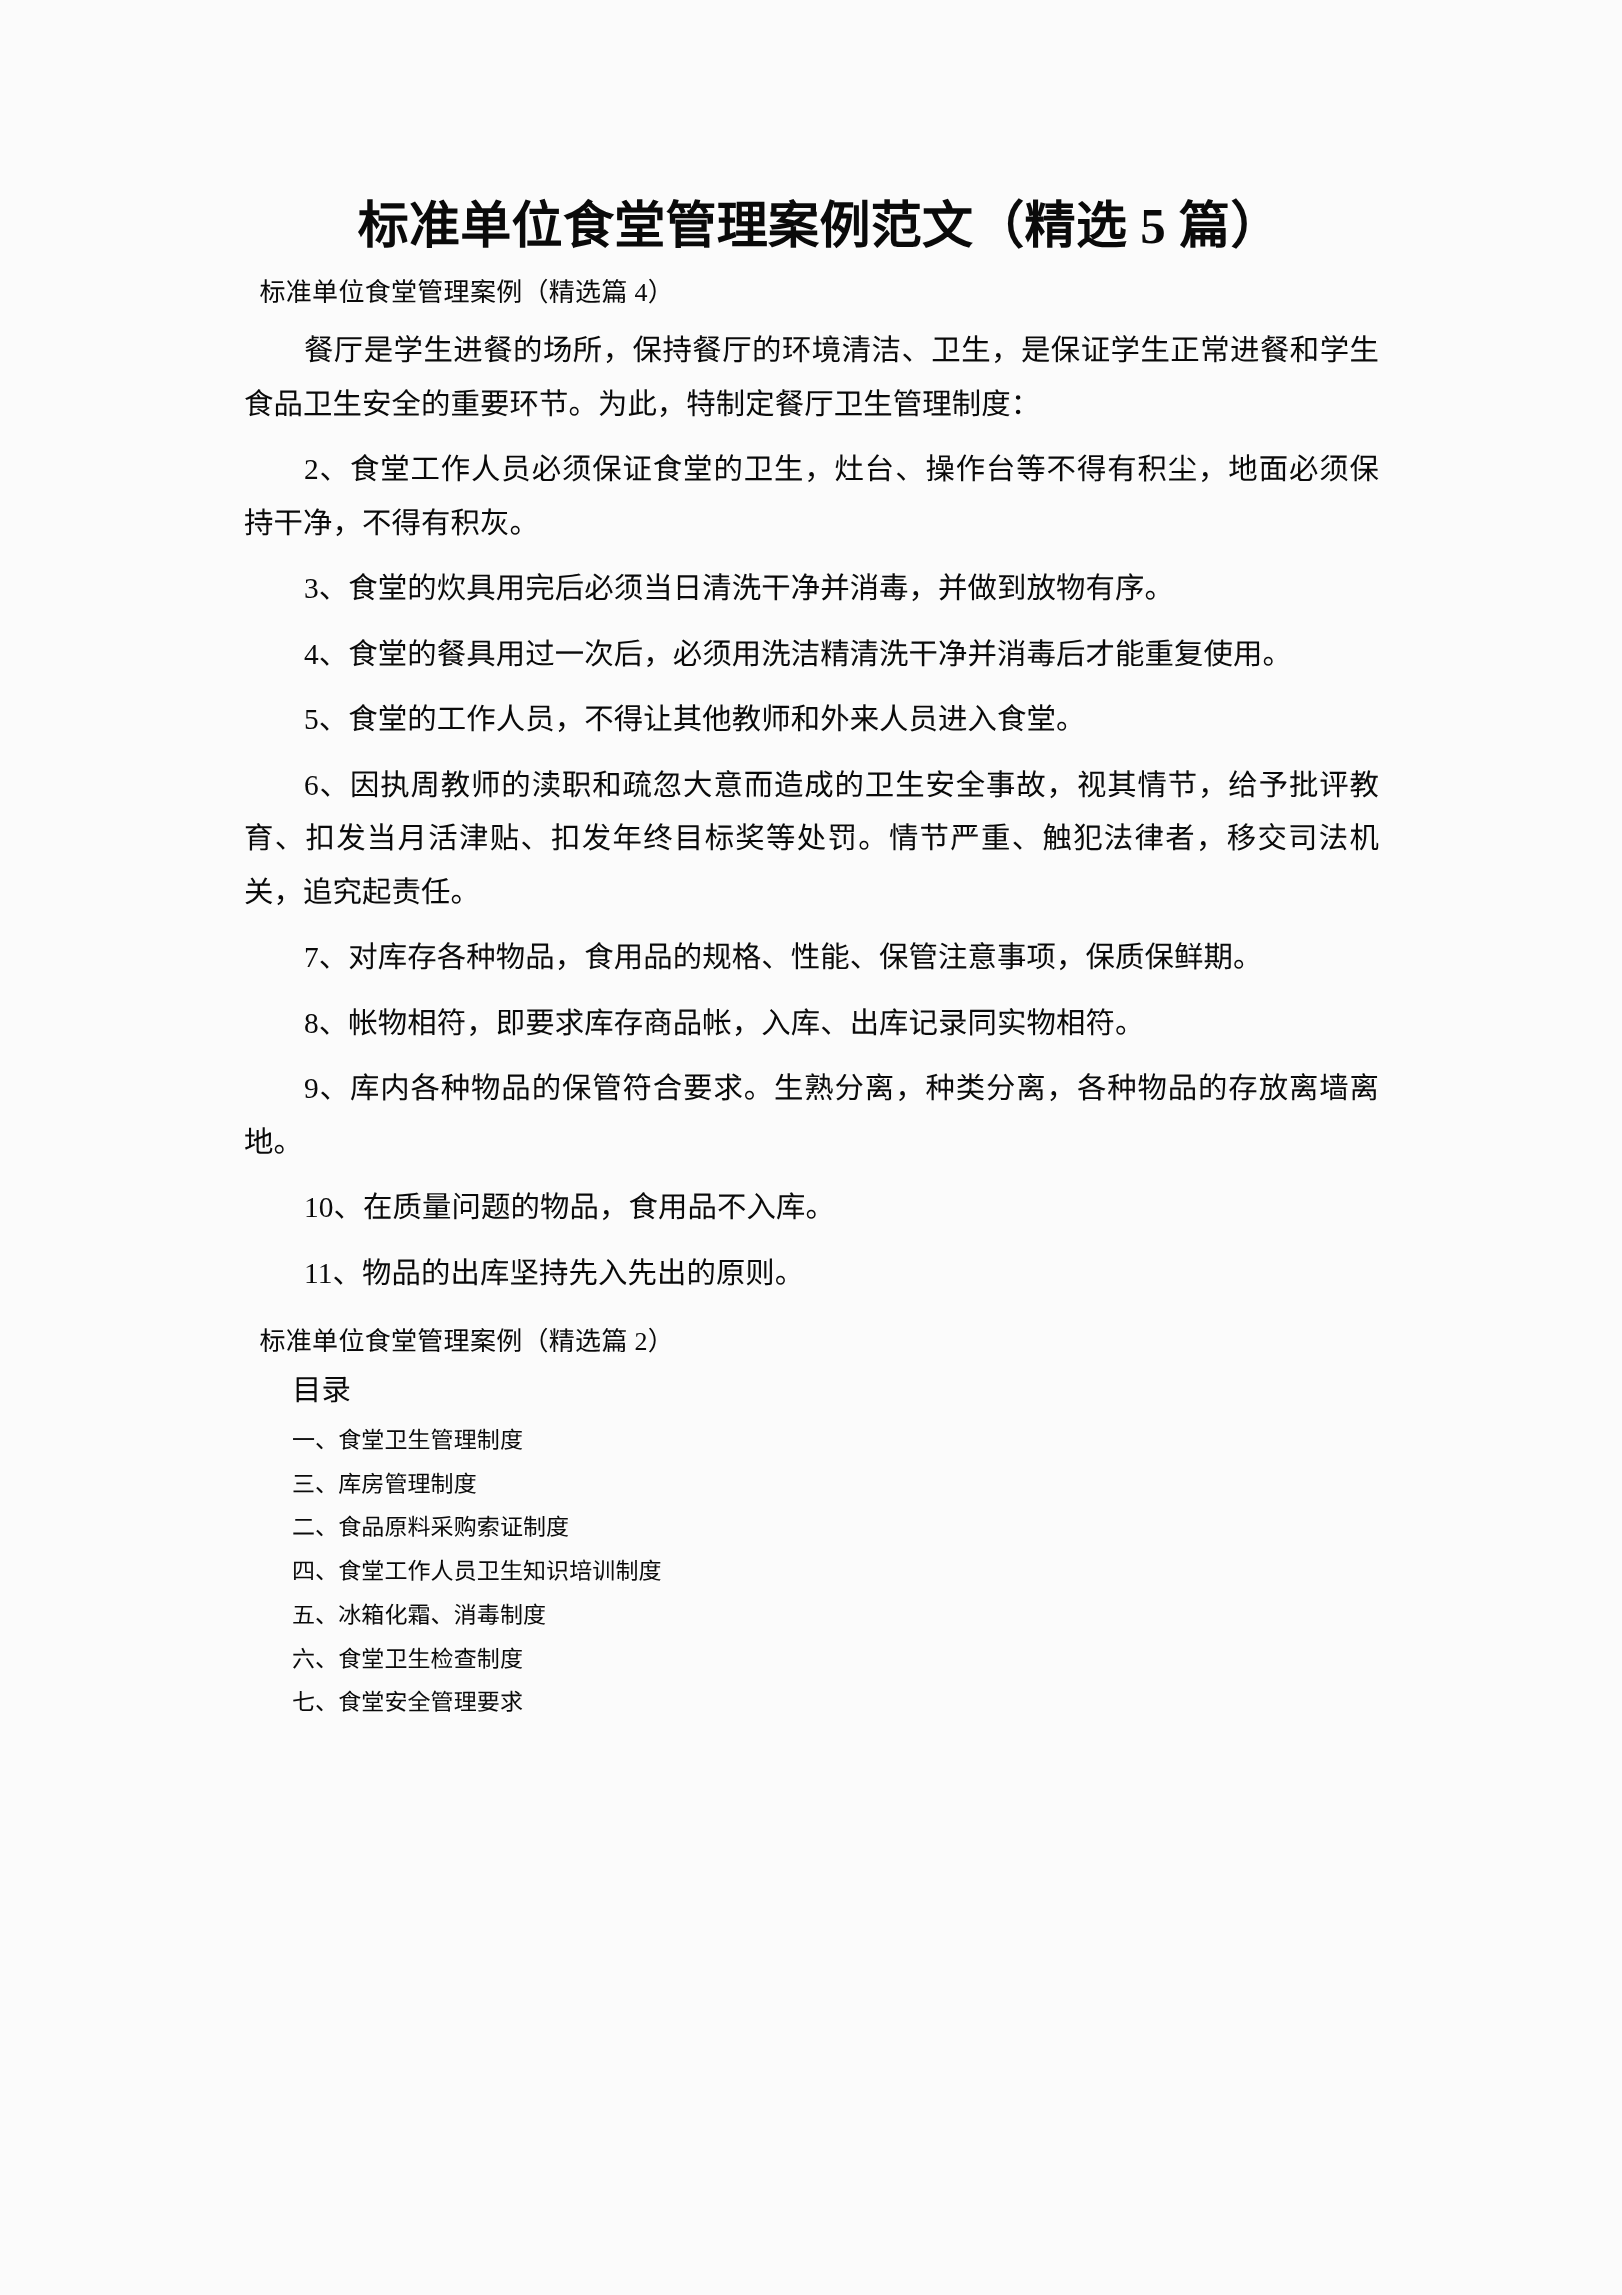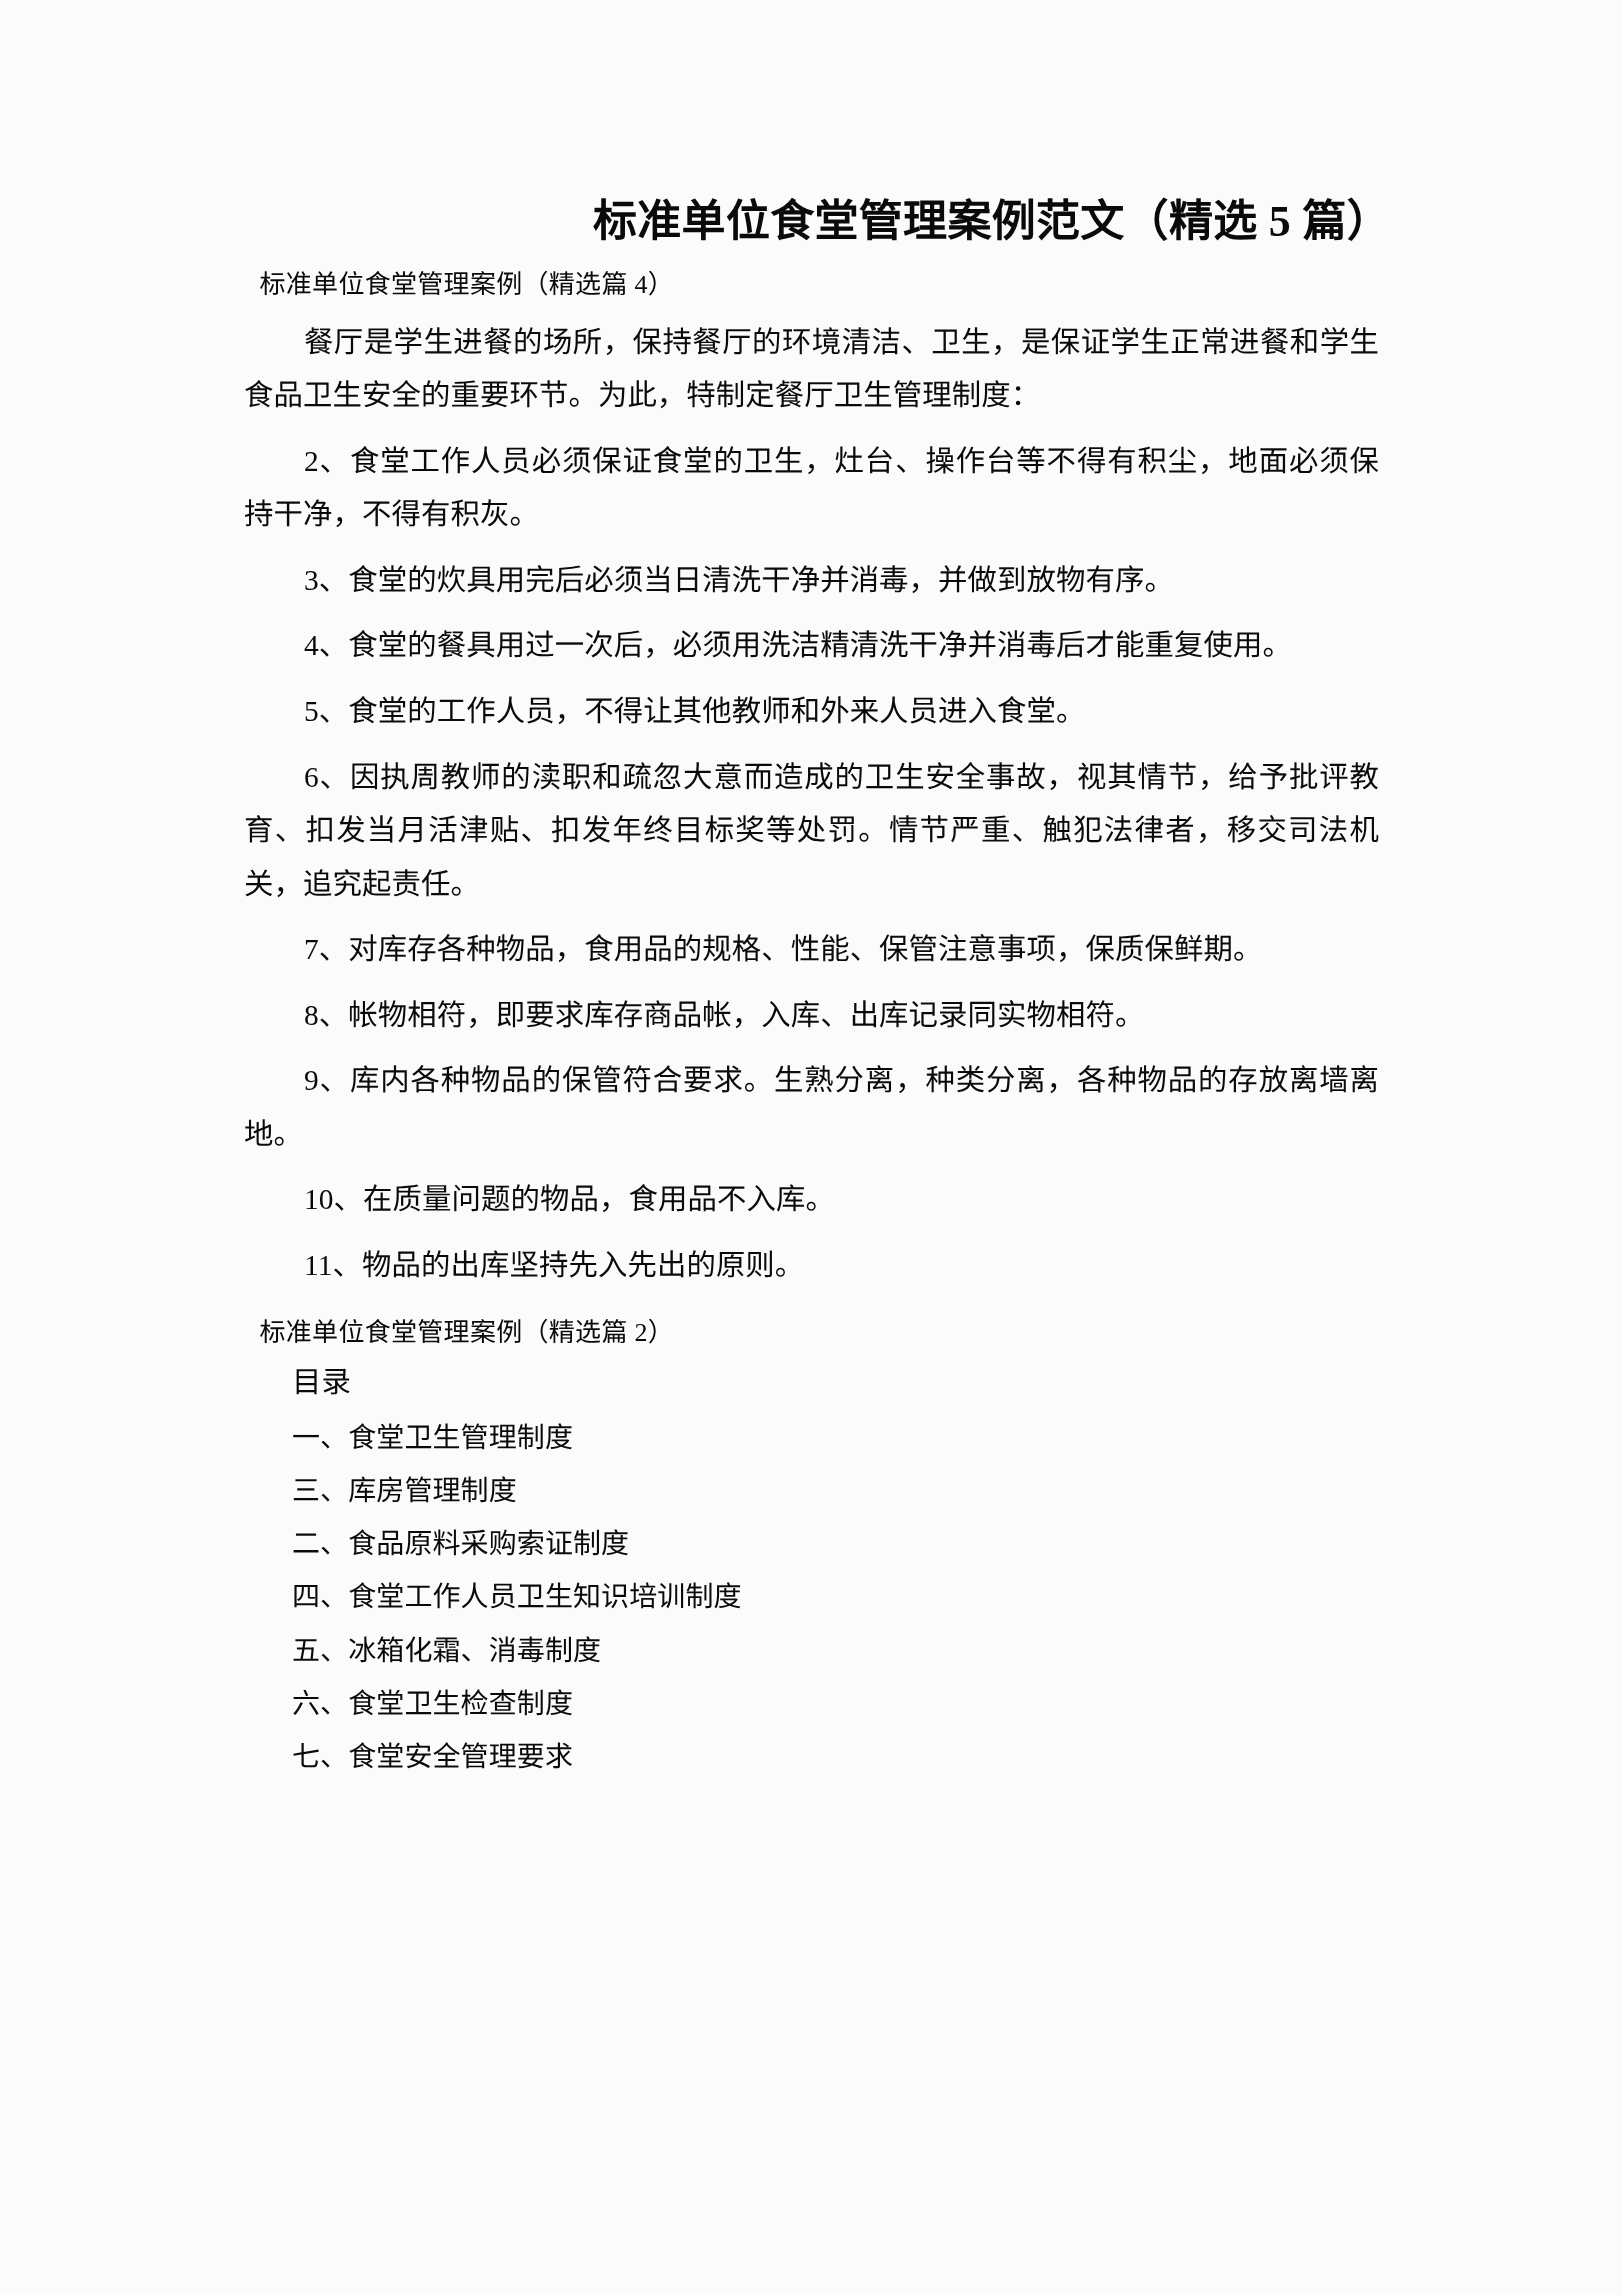--- a/index.html
+++ b/index.html
@@ -15,24 +15,24 @@
     height: 2295px;
     background: #fbfbfb;
     box-sizing: border-box;
     padding: 196px 232px 0 232px;
     font-family: "Liberation Serif", "DejaVu Serif", serif;
     color: #0a0a0a;
     overflow: hidden;
   }
 
   .doc-title {
-    font-size: 44px;
+    font-size: 51px;
     font-weight: bold;
     line-height: 1.18;
-    text-align: right;
+    text-align: center;
     letter-spacing: 0.3px;
     margin: 0 0 17px 16.4px;
     white-space: nowrap;
   }
 
   .section-heading {
     font-size: 26px;
     line-height: 1.5;
     margin: 0 0 2.6px 27.5px;
     letter-spacing: 0.3px;
@@ -50,21 +50,21 @@
 
   .toc-label {
     font-size: 29.4px;
     line-height: 1.9;
     margin: 0;
     text-indent: 60px;
     letter-spacing: 0.1px;
   }
 
   .toc-item {
-    font-size: 28px;
+    font-size: 23px;
     line-height: 1.9;
     margin: 0;
     text-indent: 60px;
     letter-spacing: 0.1px;
     white-space: nowrap;
   }
 
   .gap-sm { height: 9.2px; }
 </style>
 </head>

